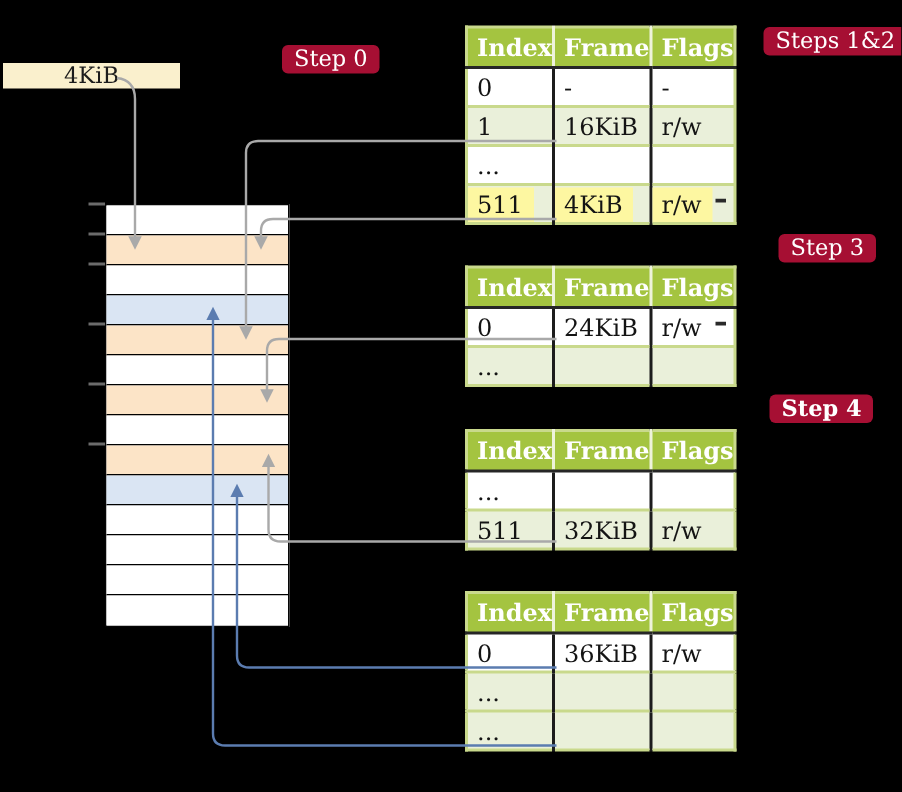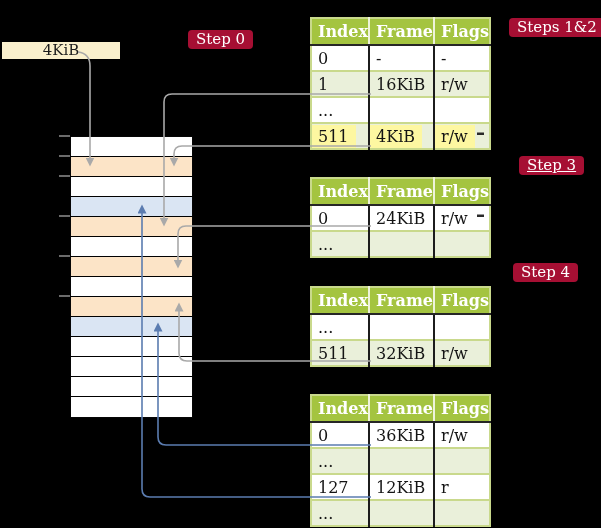--- a/index.html
+++ b/index.html
@@ -14,22 +14,22 @@
     text-align:center;line-height:17px;
   }
   
   .badge{
     position:absolute;background:var(--step-label-bg,#a60f33);
     color:var(--step-label-text,#fff);font-size:15px;line-height:17px;
     padding:1px 8px;border-radius:4px;white-space:nowrap;
   }
   #badge-step0 {left:188px;top:30px;}
   #badge-steps12{left:509px;top:18px;}
-  #badge-step3 {left:519px;top:156px;text-decoration:underline;}
-  #badge-step4 {left:513px;top:263px;}
+  #badge-step3 {left:519px;top:156px;}
+  #badge-step4 {left:513px;top:263px;font-weight:bold;}
   
   #memory-map{
     position:absolute;left:70px;top:136px;width:121px;height:280px;
     background:#fff;border:1px solid #050505;
   }
   .mem-row{height:20px;box-sizing:border-box;border-bottom:1px solid #000;}
   .mem-row:last-child{border-bottom:none;}
   .mem-free{background:#fff;}
   .mem-page-table{background:var(--page-table-row,#fce4c7);}
   .mem-mapped{background:var(--mapped-page-row,#dae5f3);}
@@ -194,25 +194,20 @@
     <tr>
       <td>0</td>
       <td>36KiB</td>
       <td>r/w</td>
     </tr>
     <tr class="alt">
       <td>...</td>
       <td></td>
       <td></td>
     </tr>
-    <tr>
-      <td>127</td>
-      <td>12KiB</td>
-      <td>r</td>
-    </tr>
     <tr class="alt">
       <td>...</td>
       <td></td>
       <td></td>
     </tr>
   </tbody>
     </table>
 
   <svg id="overlay" width="601" height="528" viewBox="0 0 601 528">
     <defs>

